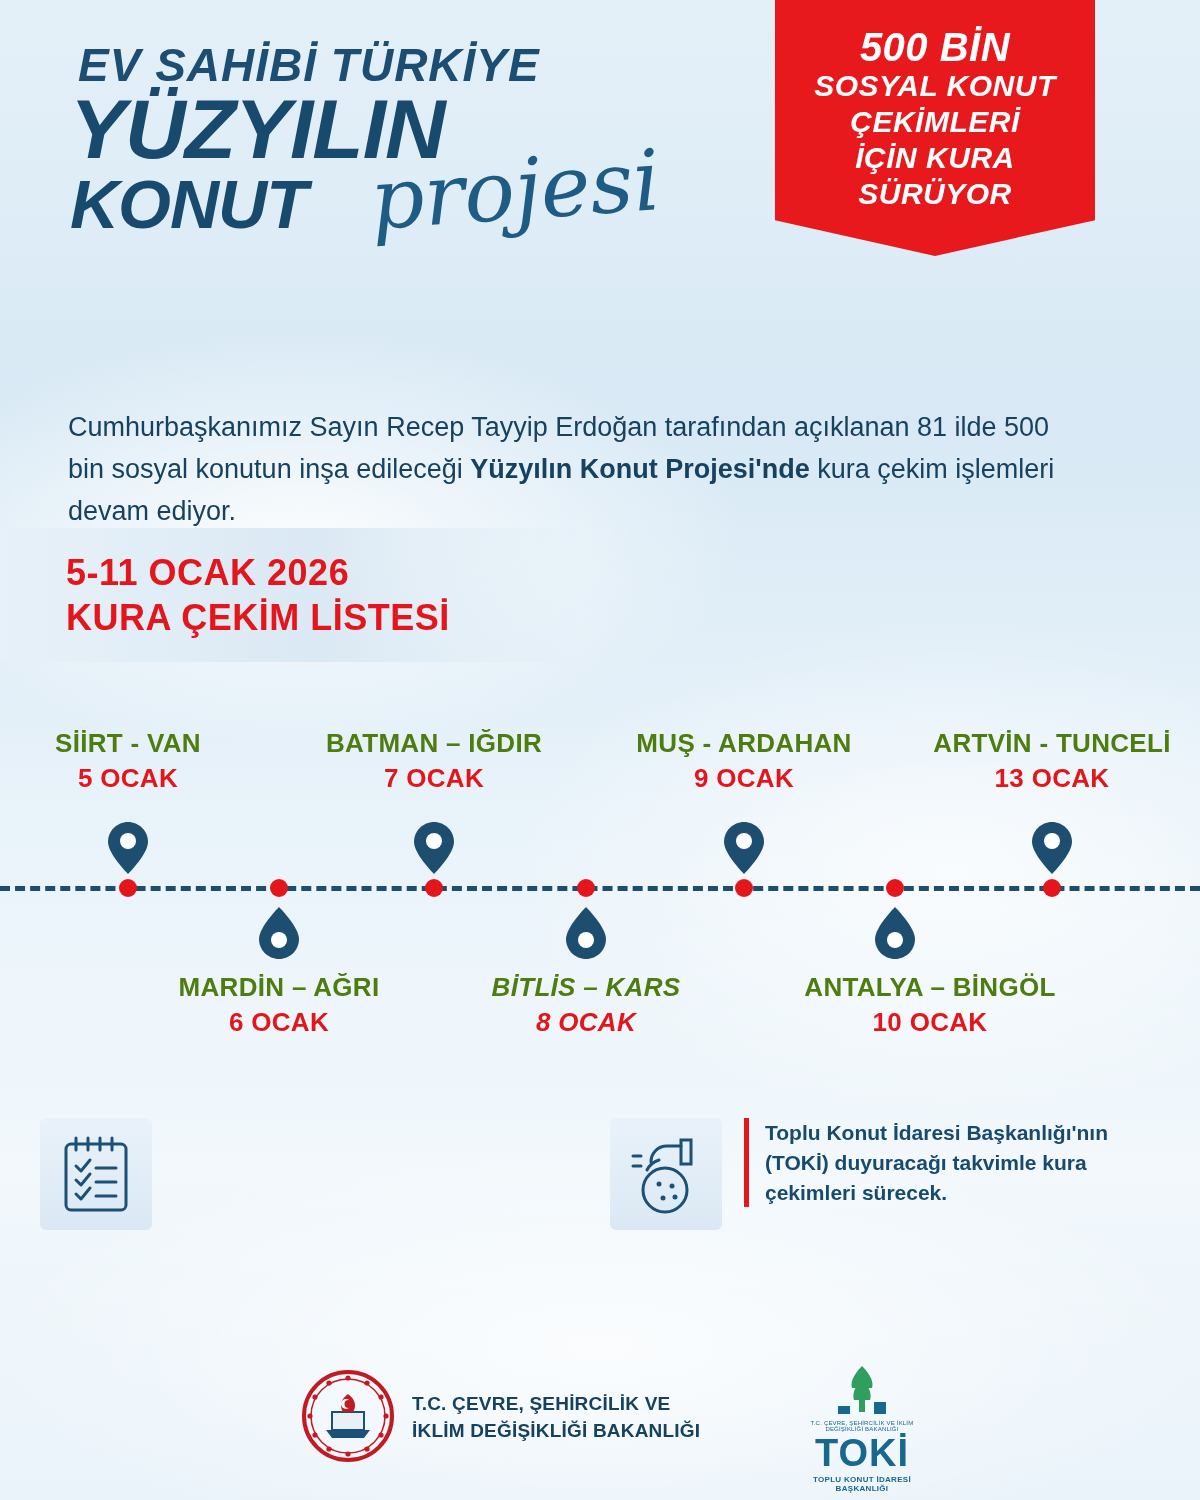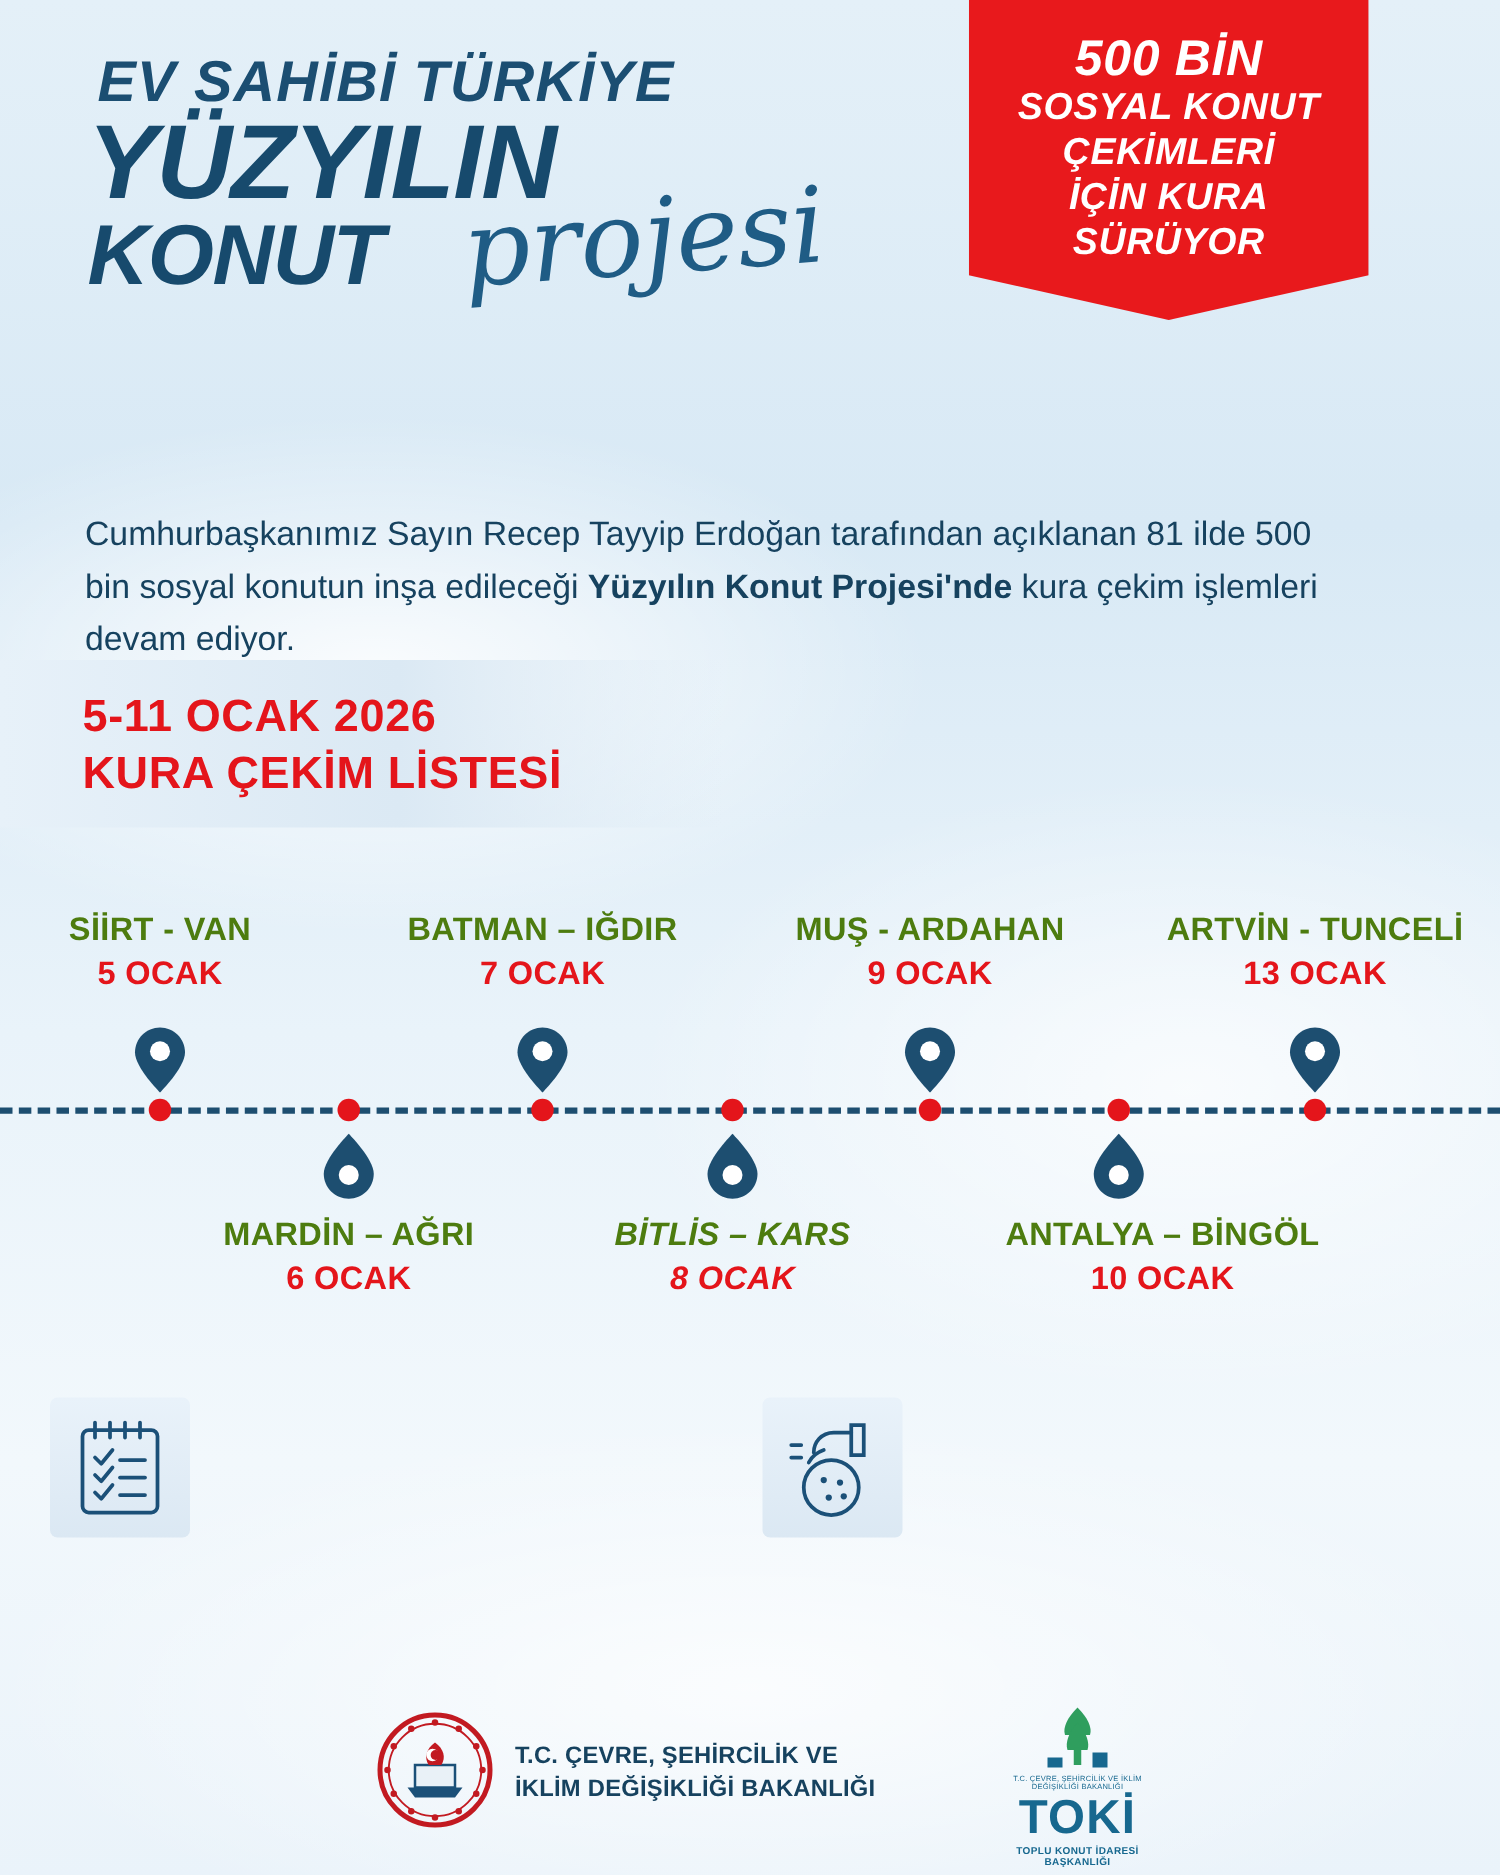--- a/index.html
+++ b/index.html
@@ -441,20 +441,21 @@
         <path d="M56 8 h10 v24 h-10 z"></path>
         <path d="M8 24 h8 M8 34 h8" stroke-linecap="round"></path>
         <path d="M34 28 c-6 2 -10 6 -12 10" stroke-linecap="round"></path>
         <circle cx="40" cy="58" r="22"></circle>
         <circle cx="34" cy="52" r="2.5" fill="#1b5078" stroke="none"></circle>
         <circle cx="47" cy="54" r="2.5" fill="#1b5078" stroke="none"></circle>
         <circle cx="38" cy="66" r="2.5" fill="#1b5078" stroke="none"></circle>
         <circle cx="50" cy="65" r="2.5" fill="#1b5078" stroke="none"></circle>
       </svg>
     </div>
+    <div class="note-text">Toplu Konut İdaresi Başkanlığı'nın (TOKİ) duyuracağı takvimle kura çekimleri sürecek.</div>
   </div>
 </div>
 
 <div class="footer">
   <div class="ministry">
     <div>
       <svg width="96" height="96" viewBox="0 0 96 96">
         <circle cx="48" cy="48" r="44" fill="none" stroke="#c21a21" stroke-width="4"></circle>
         <circle cx="48" cy="48" r="37" fill="none" stroke="#c21a21" stroke-width="1.5"></circle>
         <g fill="#c21a21">

